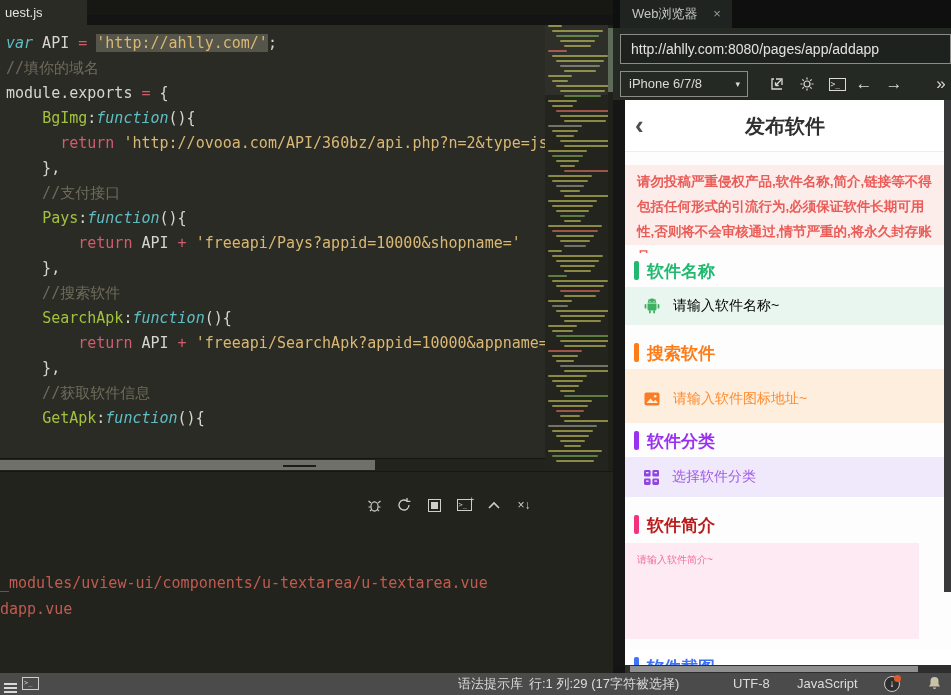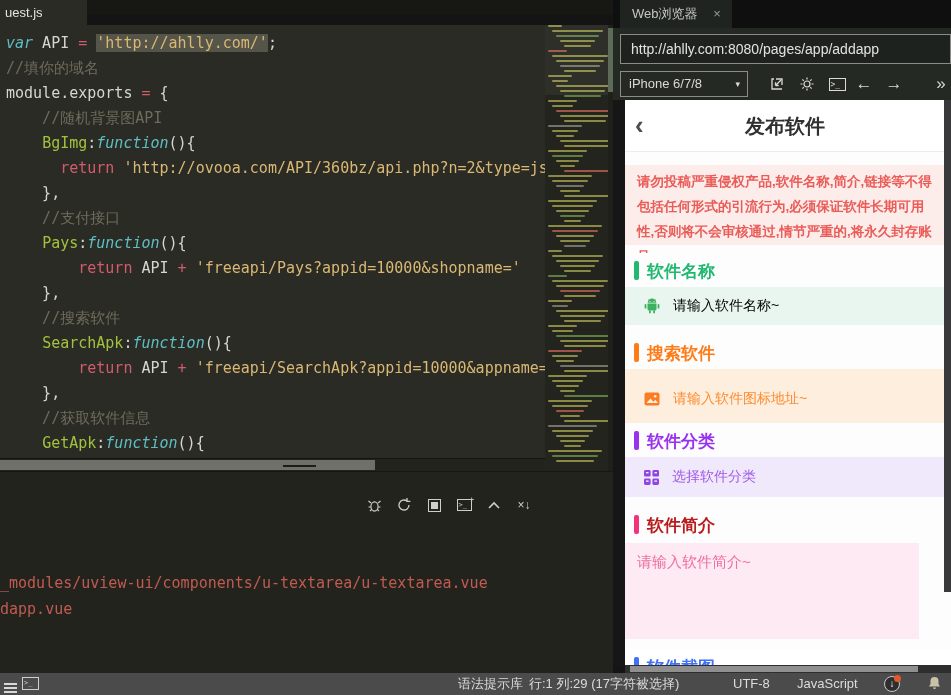--- a/index.html
+++ b/index.html
@@ -87,21 +87,21 @@
   .pv-warn{position:absolute;left:0;top:65px;width:326px;height:80px;background:#fcecea;
            color:#ea5c58;font-size:13.5px;font-weight:600;line-height:25px;padding:4px 12px;}
   .pv-sec-title{position:absolute;left:0;width:326px;height:34px;background:#fdfdfd;}
   .pv-bar{position:absolute;left:9px;top:8px;width:5px;height:19px;border-radius:2px;}
   .pv-sec-label{position:absolute;left:22px;top:7px;font-size:17px;font-weight:bold;}
   .pv-row{position:absolute;left:0;width:326px;display:flex;align-items:center;}
   .pv-row .ricon{margin-left:18px;display:flex;align-items:center;}
   .pv-row .rtext{margin-left:12px;font-size:14px;}
   .pv-upload{position:absolute;right:0;top:20px;height:31px;padding:0 16px 0 18px;background:#fc6c1b;
              color:#ffffff;font-size:13px;font-weight:bold;line-height:31px;border-radius:16px 3px 3px 16px;margin-top:48px;}
-  .pv-textarea{position:absolute;left:0;width:294px;padding:10px 12px;font-size:15px;}
+  .pv-textarea{position:absolute;left:0;width:294px;padding:10px 12px;font-size:10px;}
   .pv-vscroll{position:absolute;right:0;top:0;width:7px;height:492px;background:#39393b;}
   .pv-hscroll{position:absolute;left:12px;top:566px;width:326px;height:8px;background:#2e2e2e;}
   .pv-hthumb{position:absolute;left:5px;top:1px;width:288px;height:6px;background:#8f8f8f;}
   svg{display:block;}
 </style>
 </head>
 <body>
 
 <div id="app">
 
@@ -109,21 +109,20 @@
     <div class="ed-tab">
       <span>uest.js</span>
     </div>
   </div>
 
   <div class="code-area">
     <div>
         <div class="code-line"><span class="tk k">var</span><span class="tk p"> API </span><span class="tk o">=</span><span class="tk p"> </span><span class="tk s sel">'http://ahlly.com/'</span><span class="tk p">;</span></div>
         <div class="code-line"><span class="tk c">//填你的域名</span></div>
         <div class="code-line"><span class="tk p">module.exports </span><span class="tk o">=</span><span class="tk p"> {</span></div>
-        <div class="code-line"><span class="tk c">    //随机背景图API</span></div>
         <div class="code-line"><span class="tk p">    </span><span class="tk f">BgImg</span><span class="tk p">:</span><span class="tk k">function</span><span class="tk p">(){</span></div>
         <div class="code-line"><span class="tk p">      </span><span class="tk o">return</span><span class="tk p"> </span><span class="tk s">'http://ovooa.com/API/360bz/api.php?n=2&amp;type=json'</span></div>
         <div class="code-line"><span class="tk p">    },</span></div>
         <div class="code-line"><span class="tk c">    //支付接口</span></div>
         <div class="code-line"><span class="tk p">    </span><span class="tk f">Pays</span><span class="tk p">:</span><span class="tk k">function</span><span class="tk p">(){</span></div>
         <div class="code-line"><span class="tk p">        </span><span class="tk o">return</span><span class="tk p"> API </span><span class="tk o">+</span><span class="tk p"> </span><span class="tk s">'freeapi/Pays?appid=10000&amp;shopname='</span></div>
         <div class="code-line"><span class="tk p">    },</span></div>
         <div class="code-line"><span class="tk c">    //搜索软件</span></div>
         <div class="code-line"><span class="tk p">    </span><span class="tk f">SearchApk</span><span class="tk p">:</span><span class="tk k">function</span><span class="tk p">(){</span></div>
         <div class="code-line"><span class="tk p">        </span><span class="tk o">return</span><span class="tk p"> API </span><span class="tk o">+</span><span class="tk p"> </span><span class="tk s">'freeapi/SearchApk?appid=10000&amp;appname='</span></div>

